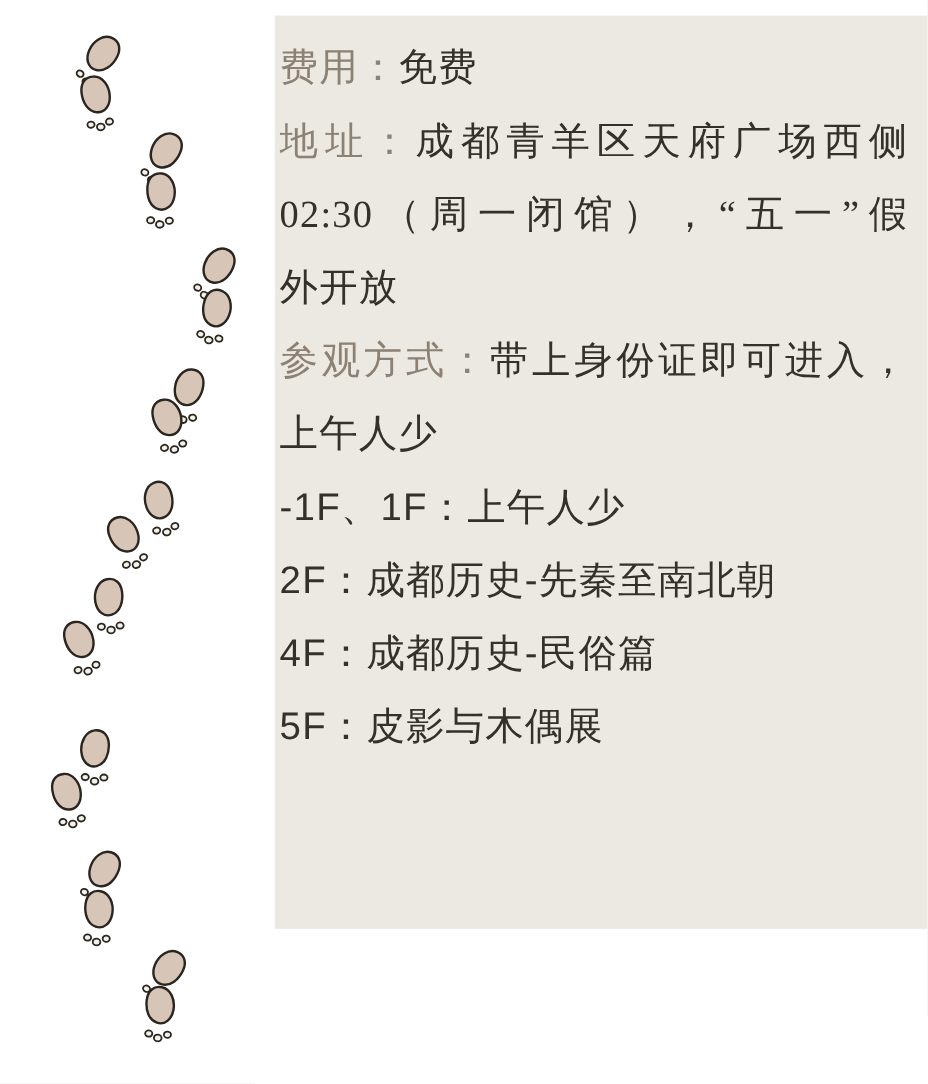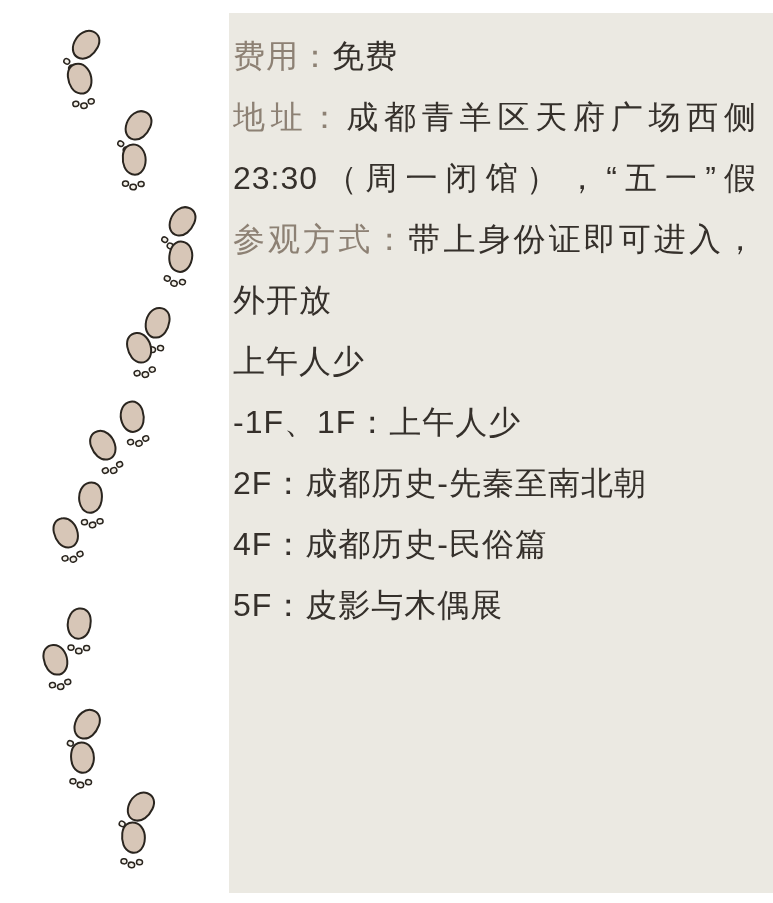--- a/index.html
+++ b/index.html
@@ -8,38 +8,39 @@
     position: relative;
     background: var(--page-bg, #ffffff);
     font-family: "Liberation Sans", sans-serif;
     overflow: hidden;
   }
 
   
   .panel {
     position: absolute;
     left: 229px; top: 13px;
-    width: 544px; height: 880px;
+    width: 544px; height: 761px;
     background: var(--panel-bg, #ebe9e2);
     box-sizing: border-box;
     padding: 13px 16px 0 4px;
   }
   .line {
     height: 61px;
     line-height: 61px;
     font-size: 32px;
     color: var(--text-color, #35302b);
     white-space: nowrap;
     letter-spacing: 1px;
   }
   .line.j {
     white-space: normal;
     text-align: justify;
     text-align-last: justify;
     overflow: hidden;
+    font-family: Liberation Serif, serif;
   }
   .line .label { color: var(--label-color, #8d8174); }
 
   
   .trail { position: absolute; left: 0; top: 0; width: 229px; height: 903px; }
   .fp {
     position: absolute;
     width: 40px; height: 48px;
   }
   .fp svg { width: 40px; height: 48px; display: block; transform-origin: 50% 50%; }
@@ -148,21 +149,21 @@
   <div class="fp" style="left:113px;top:821px">
       <svg viewBox="0 0 40 48" style="transform:rotate(5deg) scaleX(-1)">
         <use href="#fpshape"></use>
       </svg>
     </div>
 </div>
 
 <div class="panel">
   <div class="line"><span class="label">费用：</span><span class="value">免费</span></div>
   <div class="line j"><span class="label">地址：</span><span class="value">成都青羊区天府广场西侧</span></div>
-  <div class="line j"><span class="value">23:30（周一闭馆），“五一”假</span></div>
+  <div class="line j"><span class="value">02:30（周一闭馆），“五一”假</span></div>
+  <div class="line"><span class="value">外开放</span></div>
   <div class="line j"><span class="label">参观方式：</span><span class="value">带上身份证即可进入，</span></div>
-  <div class="line"><span class="value">外开放</span></div>
   <div class="line"><span class="value">上午人少</span></div>
   <div class="line"><span class="value">-1F、1F：上午人少</span></div>
   <div class="line"><span class="value">2F：成都历史-先秦至南北朝</span></div>
   <div class="line"><span class="value">4F：成都历史-民俗篇</span></div>
   <div class="line"><span class="value">5F：皮影与木偶展</span></div>
 </div>
 
 </body></html>

